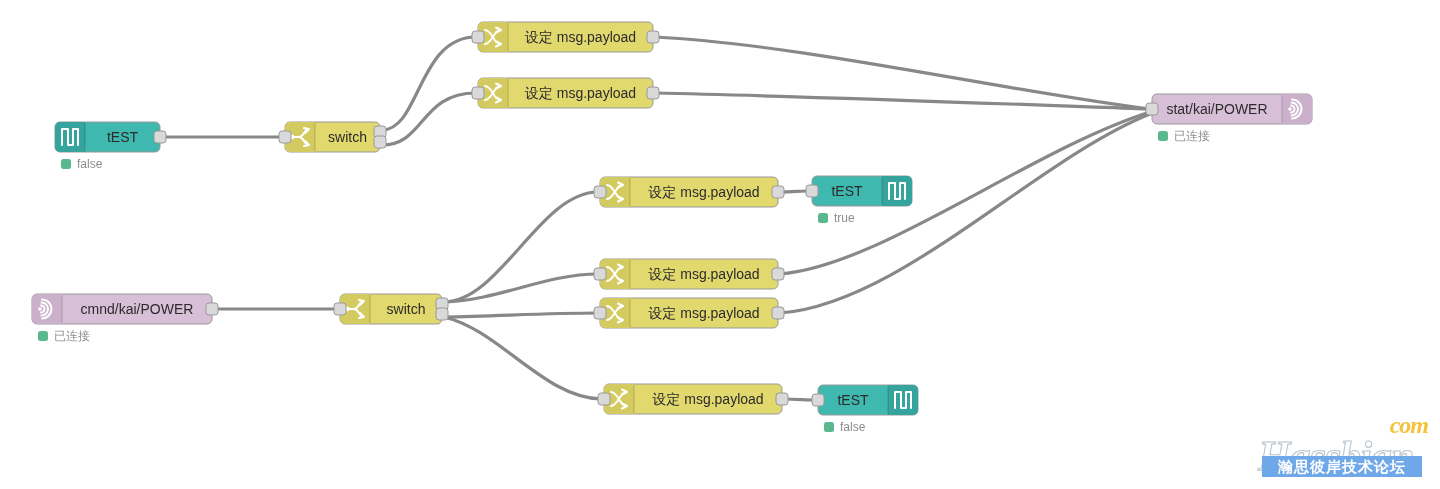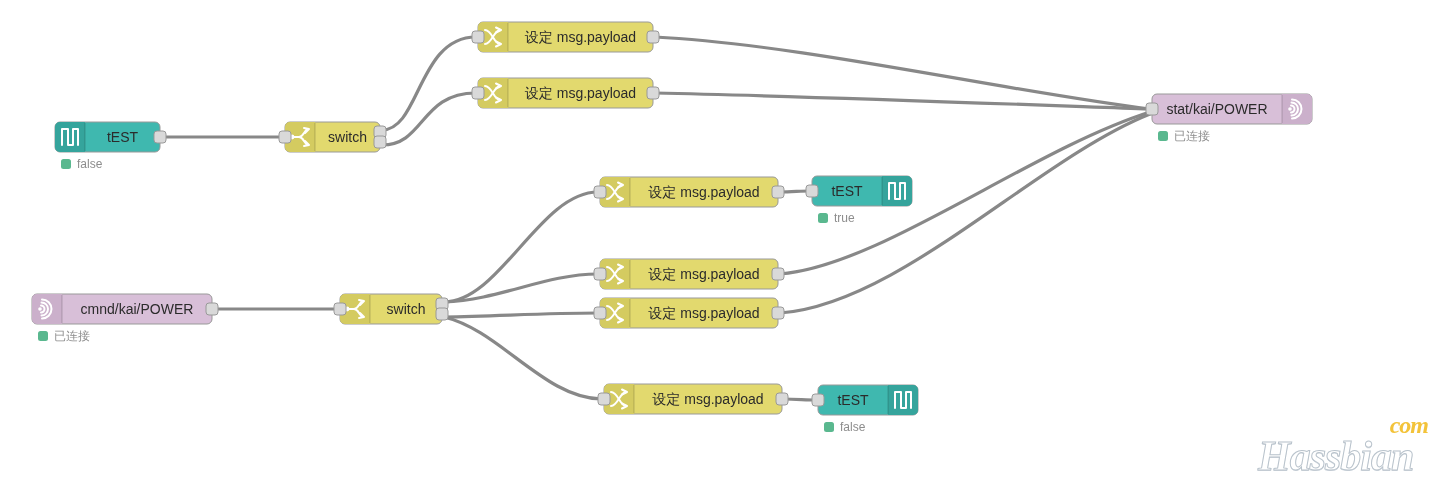--- a/index.html
+++ b/index.html
@@ -382,13 +382,14 @@
         <rect x="812" y="394" width="12" height="12" rx="3" ry="3" class="port"></rect>
         <rect x="824" y="422" width="10" height="10" rx="2.5" ry="2.5" fill="#5ab88f" class="status-dot"></rect>
         <text x="840" y="428" class="status-text">false</text>
       </g>
     </g>
 </svg>
 
 <div id="watermark">
   <div id="wm-main">Hassbian</div>
   <div id="wm-com">com</div>
+  <div id="wm-bar">瀚思彼岸技术论坛</div>
 </div>
 
 </body></html>

